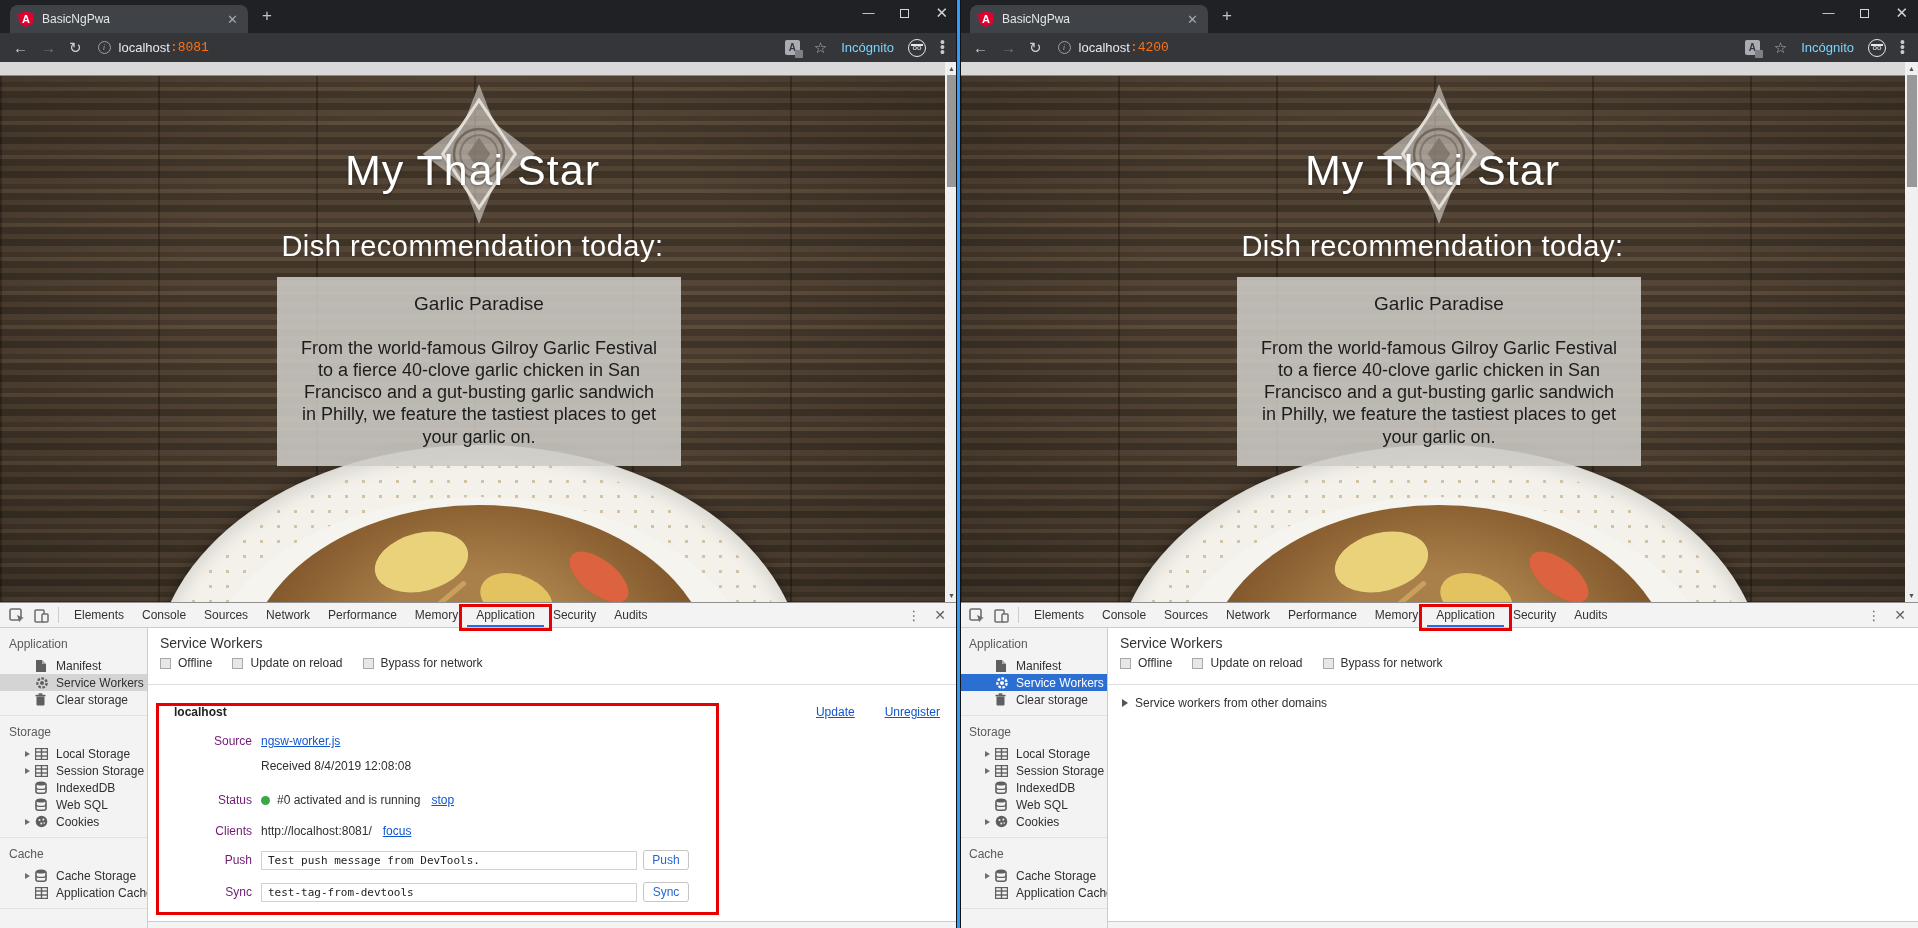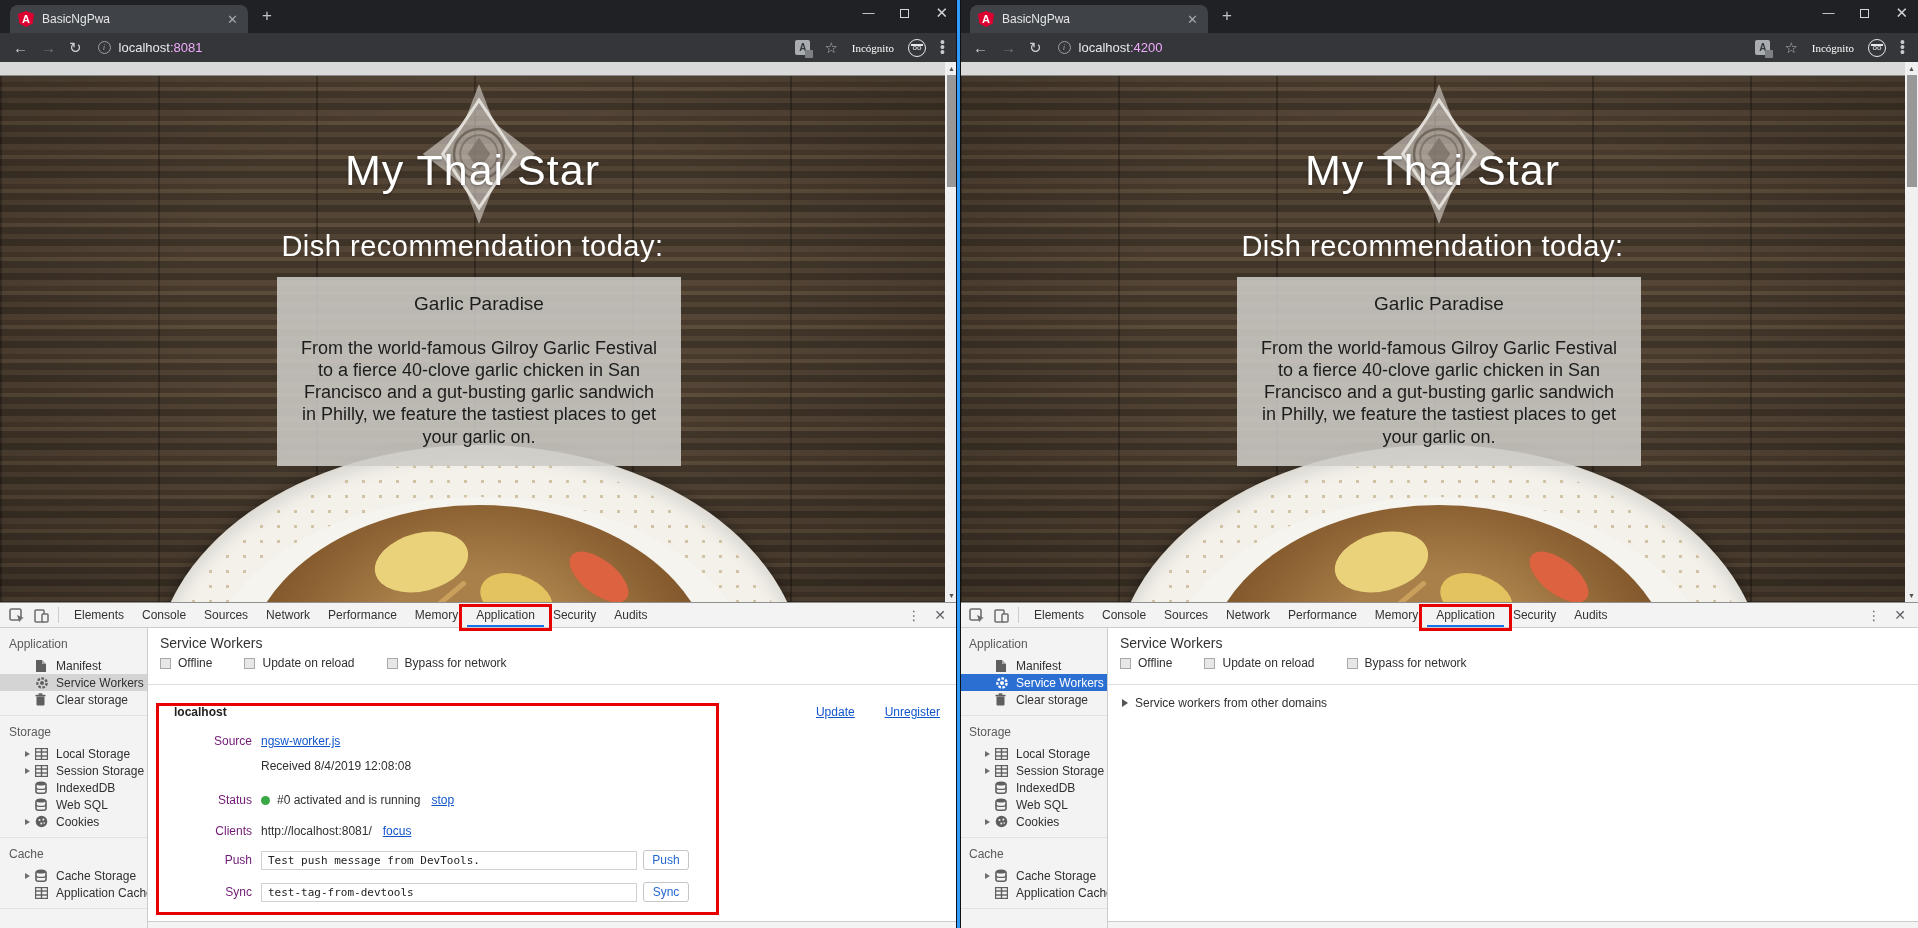--- a/index.html
+++ b/index.html
@@ -30,28 +30,28 @@
   .btn-close { font-size:15px; }
 
   .toolbar { position:relative; height:29px; background:#35363a; display:flex; align-items:center;
     color:#e8eaed; }
   .nav-ic { font-size:15px; margin-left:13px; color:#cdd0d4; }
   .nav-fwd { color:#74777b; }
   .url-area { display:flex; align-items:center; margin-left:16px; font-size:13px; }
   .info-ic { width:13px; height:13px; border:1.4px solid #9aa0a6; border-radius:50%;
     color:#9aa0a6; font-size:9px; line-height:11px; text-align:center; margin-right:8px;
     font-family:"Liberation Serif",serif; font-style:italic; }
-  .url-host { color:#e8eaed; } .url-port { color:#f0abfc; }
+  .url-host { color:#e8eaed; } .url-port { color:#f97316;font-family:Liberation Mono, monospace; }
   .tb-right { position:absolute; right:12px; top:0; height:29px; display:flex; align-items:center; gap:14px; }
   .translate-ic { width:15px; height:15px; background:#a9adb2; border-radius:2px; color:#35363a;
     font-size:10px; font-weight:bold; text-align:center; line-height:15px; position:relative; }
   .translate-ic::after { content:""; position:absolute; right:-3px; bottom:-3px; width:8px; height:8px;
     background:#7d8186; border-radius:1px; }
   .star-ic { color:#aeb1b6; font-size:15px; }
-  .incog-label { font-size:11px; color:#ffffff;font-family:Liberation Serif, serif; }
+  .incog-label { font-size:13px; color:#7dd3fc; }
   .avatar-ic { width:18px; height:18px; border-radius:50%; border:1.6px solid #e8eaed;
     position:relative; }
   .avatar-ic::before { content:""; position:absolute; left:2px; right:2px; top:4px; height:2px;
     background:#e8eaed; }
   .avatar-ic::after { content:"oo"; position:absolute; left:0; right:0; top:3px; text-align:center;
     font-size:8px; color:#e8eaed; letter-spacing:0; }
   .dots-ic { color:#c7c9cc; font-size:14px; letter-spacing:0; width:6px; line-height:5px; }
 
   
   .page { position:absolute; top:62px; left:0; right:0; height:540px; overflow:hidden; background:#473a2d; }
@@ -111,21 +111,21 @@
   .sb-arrow { width:10px; flex:none; display:flex; }
   .tri { width:0; height:0; border-left:5px solid #6e6e6e; border-top:3.5px solid transparent;
     border-bottom:3.5px solid transparent; }
   .sb-icon { width:15px; margin-right:6px; flex:none; color:#5f5f5f; display:flex; }
   .sel-gray { background:#d4d4d4; }
   .sel-blue { background:#2c6fd3; color:#fff; }
   .sel-blue .sb-icon { color:#fff; }
 
   .dt-content { position:relative; flex:1; background:#fff; overflow:hidden; }
   .sw-title { position:absolute; top:7px; left:12px; font-size:14px; color:#333; }
-  .cb-row { position:absolute; top:28px; left:12px; display:flex; gap:32px; align-items:center; }
+  .cb-row { position:absolute; top:28px; left:12px; display:flex; gap:20px; align-items:center; }
   .cb { display:flex; align-items:center; gap:7px; }
   .cbbox { width:11px; height:11px; border:1px solid #a9a9a9; background:#e7e7e7; flex:none; }
   .hdivider { position:absolute; top:56px; left:0; right:0; height:1px; background:#ddd; }
   .red-box { position:absolute; left:8px; top:75px; width:563px; height:212px;
     border:3px solid #e60000; z-index:15; pointer-events:none; }
   .sw-origin { position:absolute; left:26px; top:77px; font-weight:bold; color:#222; }
   .uu-links { position:absolute; right:18px; top:77px; display:flex; gap:30px; }
   .dtlink { color:#1155cc; text-decoration:underline; cursor:pointer; }
   .swrow { position:absolute; left:0; right:0; display:flex; align-items:center; height:20px; }
   .swlabel { width:104px; text-align:right; margin-right:9px; color:#701a75; flex:none; }

